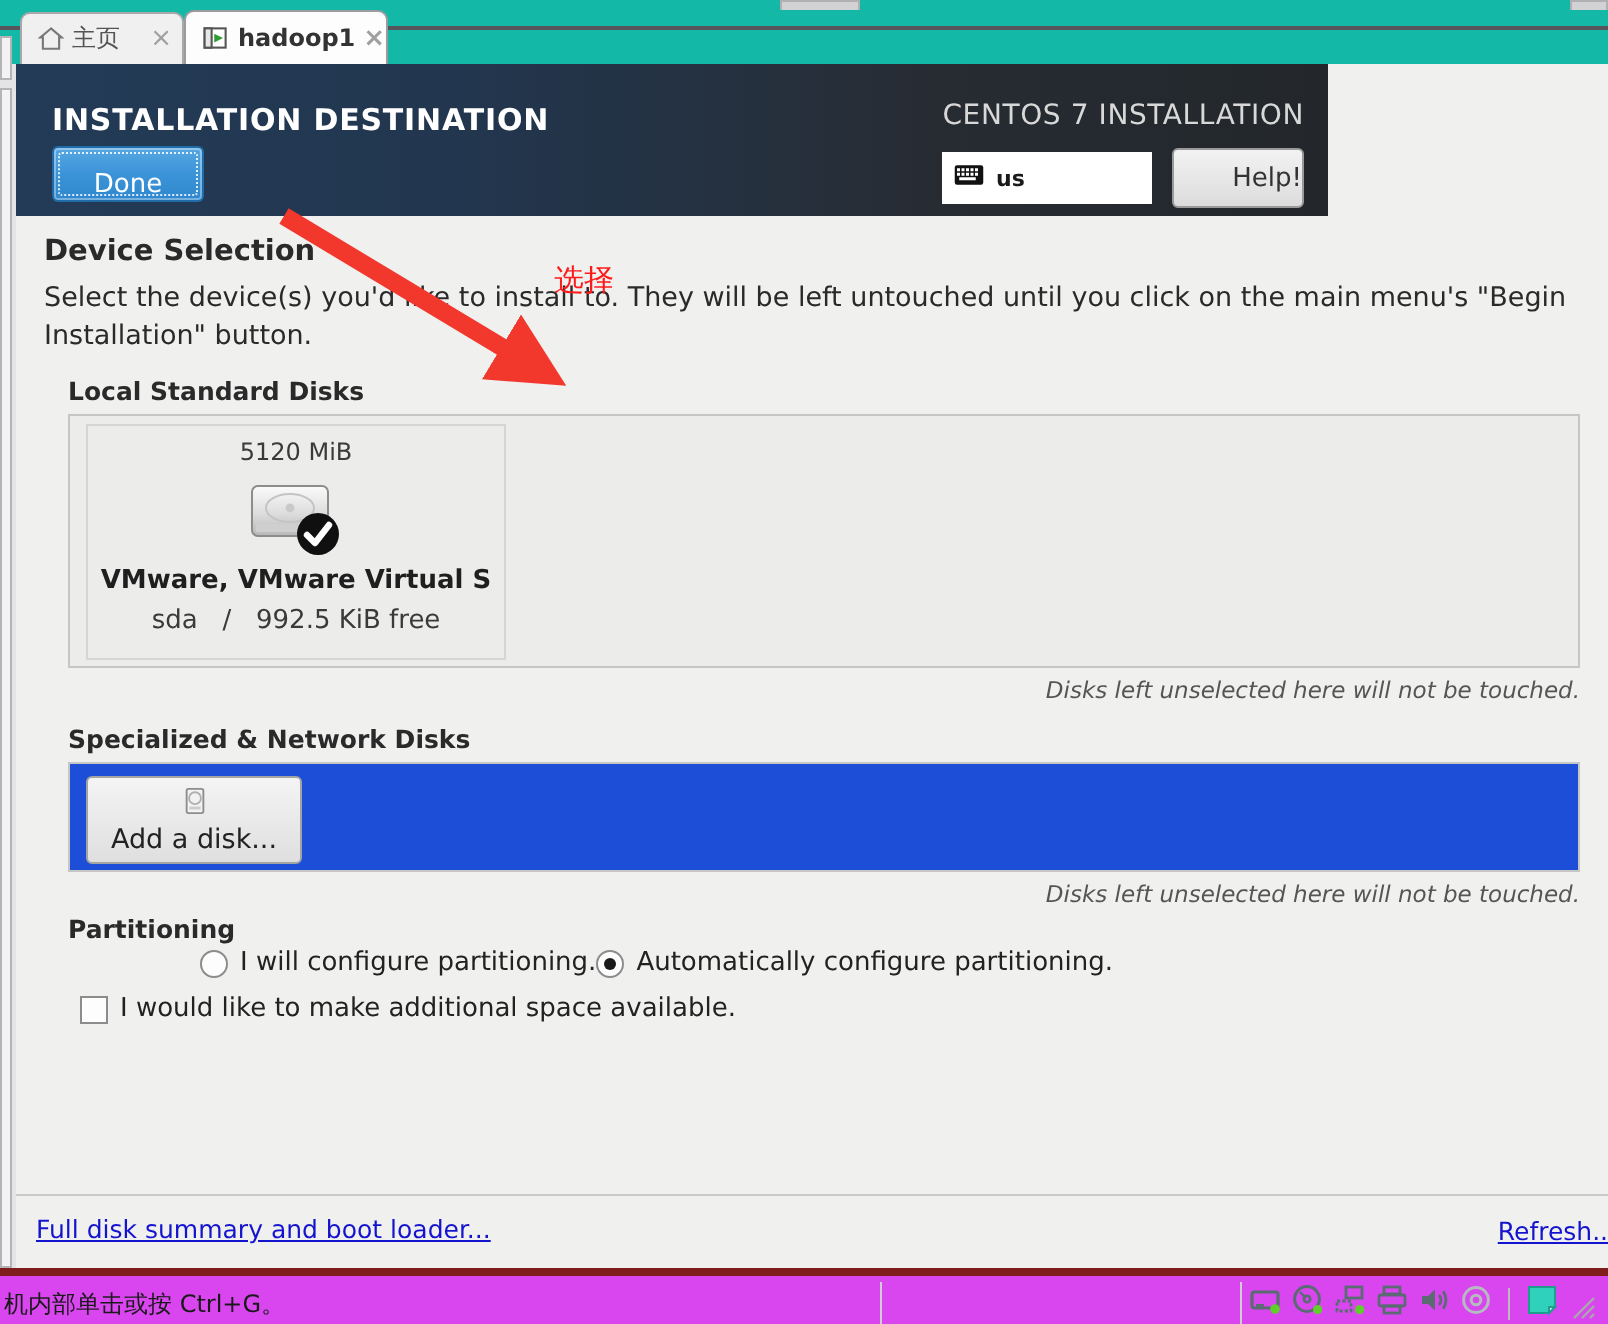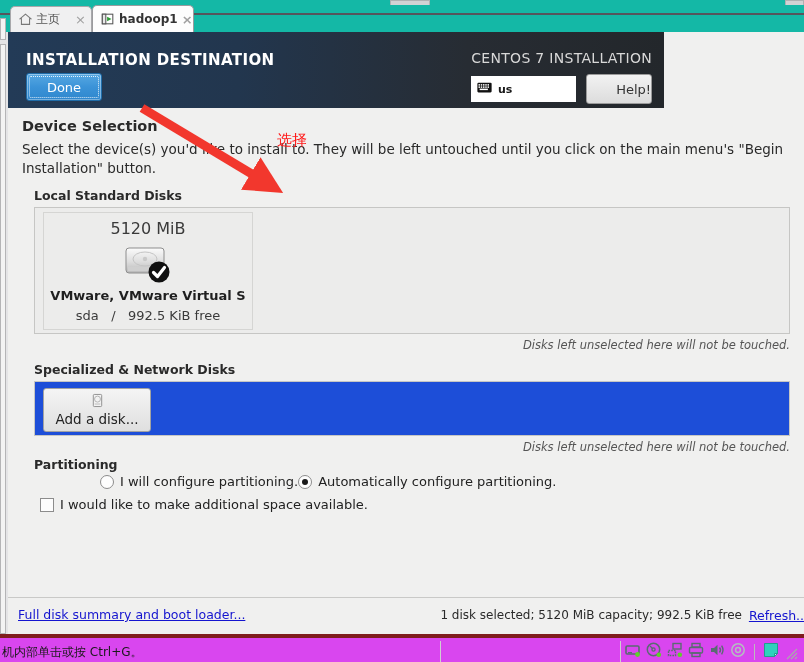--- a/index.html
+++ b/index.html
@@ -79,21 +79,21 @@
     color: #ffffff; font-size: 15px; font-weight: bold;
     letter-spacing: 0.4px;
   }
   #done-button {
     position: absolute; left: 18px; top: 41px;
     width: 76px; height: 28px;
     background: linear-gradient(to bottom, #57a8e2 0%, #3b93d8 50%, #2f87cd 100%);
     border: 1px solid #1f6ca8;
     border-radius: 3px;
     color: #ffffff; font-size: 13px;
-    display: flex; align-items: center; justify-content: center;
+    display: flex; align-items: flex-end; justify-content: center;
     box-shadow: inset 0 0 0 1px rgba(255,255,255,0.35);
   }
   #done-button .focusring {
     position: absolute; left: 2px; top: 2px; right: 2px; bottom: 2px;
     border: 1px dotted rgba(255,255,255,0.85);
     border-radius: 2px;
   }
   #installation-label {
     position: absolute; right: 12px; top: 18px;
     color: #d8d8d8; font-size: 14px; letter-spacing: 0.3px;
@@ -135,21 +135,21 @@
     border: 1px solid #c6c6c4;
     height: 127px;
     position: relative;
   }
   .disk-tile {
     position: absolute; left: 8px; top: 4px; width: 210px; height: 118px;
     display: flex; flex-direction: column; align-items: center;
     border: 1px solid #d5d5d3;
     padding-top: 6px;
   }
-  .disk-capacity { font-size: 16px; color: #3a3a3a; }
+  .disk-capacity { font-size: 12px; color: #3a3a3a; }
   .disk-icon-wrap { position: relative; width: 52px; height: 42px; margin: 5px 0 3px 0; }
   .disk-name { font-size: 13px; font-weight: bold; color: #1f1f1f; }
   .disk-sub { font-size: 13px; color: #3a3a3a; margin-top: 5px; }
   .note-right {
     text-align: right; font-size: 11.5px; color: #555;
     font-style: italic; margin: 4px 0 0 0;
   }
   .spec-panel {
     margin-left: 12px; background: #1d4ed8; border: 1px solid #c6c6c4;
     height: 55px; position: relative;
@@ -380,21 +380,20 @@
       <div class="check-row">
         <label class="opt">
           <span class="checkbox"></span>
           <span>I would like to make additional space available.</span>
         </label>
       </div>
     </div>
 
     <div id="installer-footer">
       <a id="summary-link" href="#">Full disk summary and boot loader...</a>
-      <span id="footer-status">1 disk selected; 5120 MiB capacity; 992.5 KiB free</span>
       <a id="refresh-link" href="#">Refresh...</a>
     </div>
   </div>
 
   <div id="annotation-layer">
     <svg width="804" height="662" style="position:absolute;left:0;top:0;">
       <defs>
         <marker id="arrowhead" markerWidth="4.2" markerHeight="4.2" refX="1.2" refY="2.1" orient="auto">
           <path d="M0,0 L4.2,2.1 L0,4.2 z" fill="#f2372d"></path>
         </marker>

